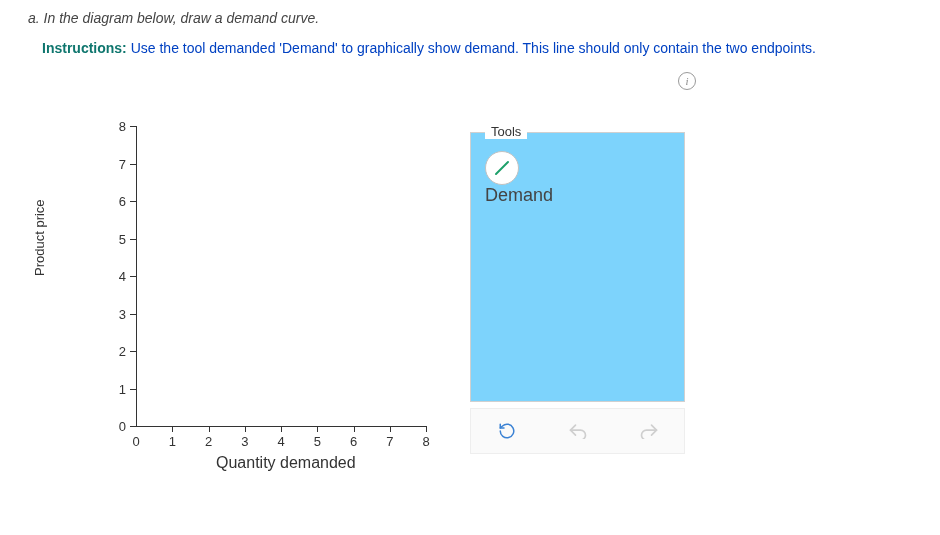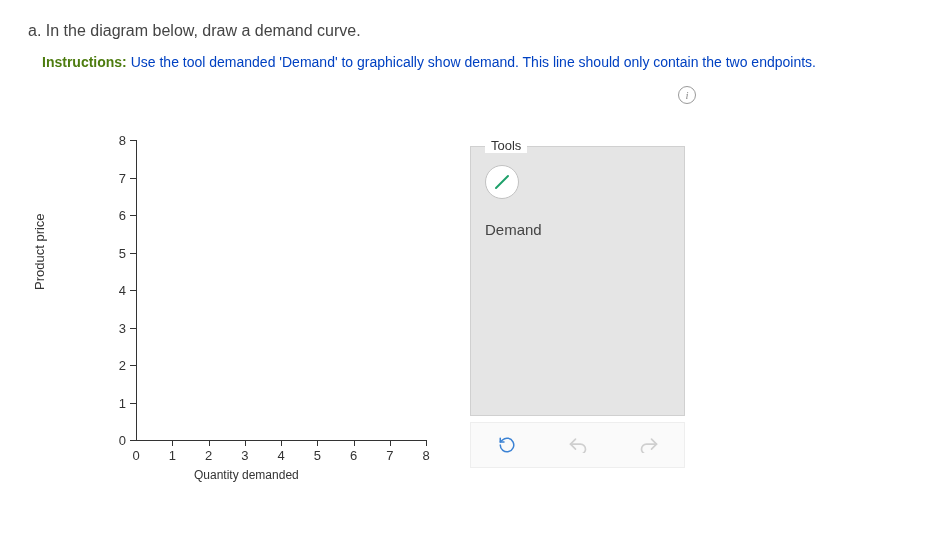--- a/index.html
+++ b/index.html
@@ -8,29 +8,30 @@
     font-size: 14px;
     color: #333;
     width: 940px;
     height: 535px;
     background: #fff;
     position: relative;
     padding: 10px 20px;
   }
   .question-text {
     color: #444;
-    margin: 12px 0 14px 8px;
-    font-size: 16px;
+    margin: 0 0 14px 8px;
+    font-size: 14px;
+    font-style: italic;
   }
   .instructions {
     margin: 0 0 14px 22px;
     font-size: 14px;
   }
   .instructions .label {
-    color: #4d7c0f;
+    color: #0f766e;
     font-weight: 600;
   }
   .instructions .body {
     color: #0041c2;
     font-weight: 400;
   }
   .main-area {
     position: relative;
     margin-top: 12px;
     height: 430px;
@@ -71,23 +72,23 @@
     left: -48px;
     top: 150px;
     transform: rotate(-90deg);
     transform-origin: left top;
     font-size: 13px;
     color: #333;
     white-space: nowrap;
   }
   .x-axis-label {
     position: absolute;
-    left: 114px;
+    left: 136px;
     top: 328px;
-    font-size: 12px;
+    font-size: 16px;
     color: #333;
   }
   .plot {
     position: absolute;
     left: 56px;
     top: 0;
     width: 290px;
     height: 300px;
   }
   .axis-line-y {
@@ -132,21 +133,21 @@
     color: #333;
     transform: translateX(-50%);
   }
   .tools-panel {
     position: absolute;
     top: 62px;
     left: 450px;
     width: 215px;
     height: 270px;
     border: 1px solid #d0d0d0;
-    background: #e5e5e5;
+    background: #7dd3fc;
   }
   .tools-legend {
     position: absolute;
     top: -9px;
     left: 14px;
     background: #fff;
     padding: 0 6px;
     font-size: 13px;
     color: #333;
   }
@@ -159,22 +160,22 @@
     border: 1px solid #c2c2c2;
     border-radius: 50%;
     background: #fff;
     display: flex;
     align-items: center;
     justify-content: center;
     cursor: pointer;
   }
   .tool-circle svg { display: block; }
   .tool-label {
-    margin-top: 22px;
-    font-size: 15px;
+    margin-top: 0;
+    font-size: 18px;
     color: #444;
   }
   .action-bar {
     position: absolute;
     top: 338px;
     left: 450px;
     width: 215px;
     height: 46px;
     background: #fafafa;
     border: 1px solid #eee;

